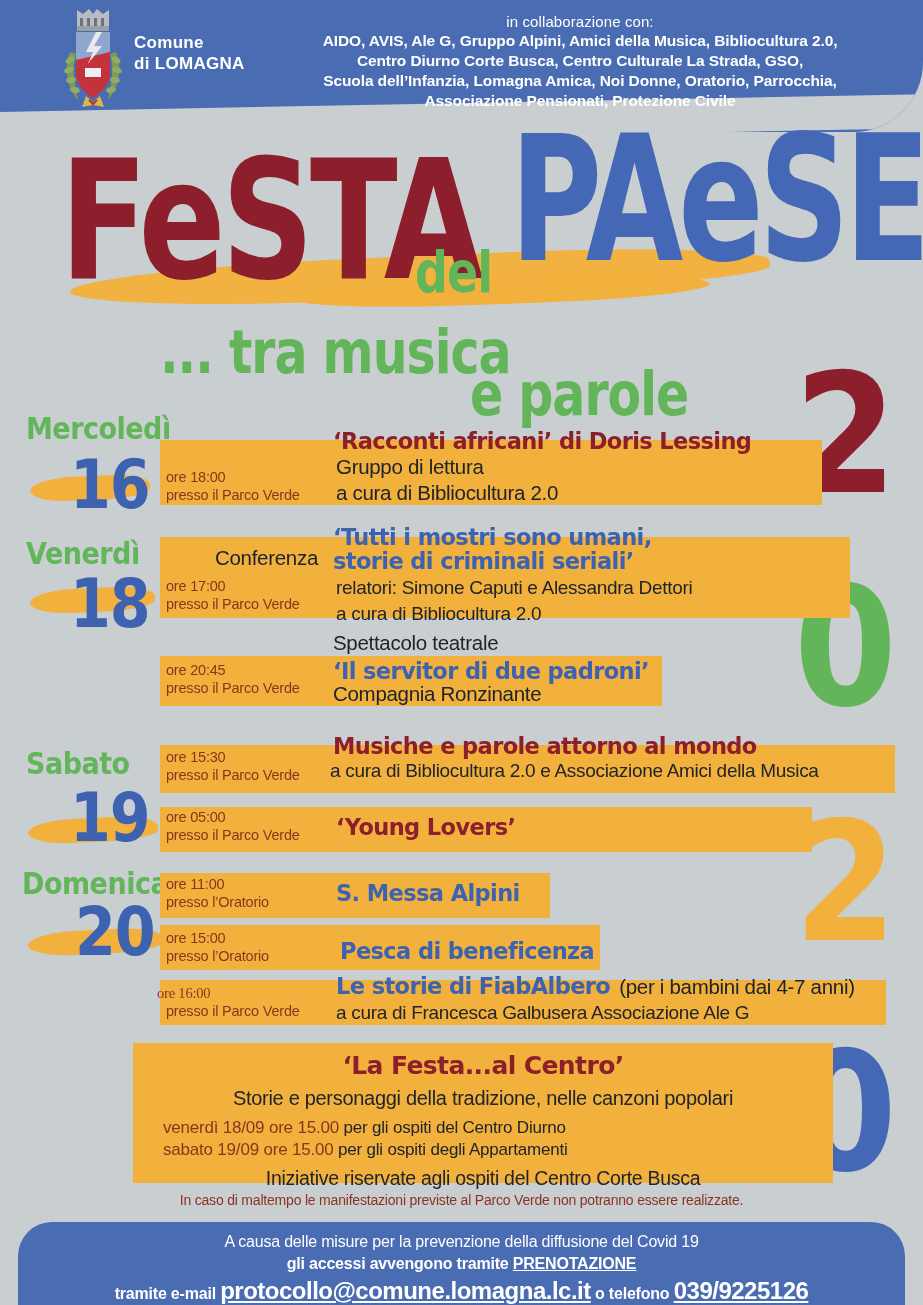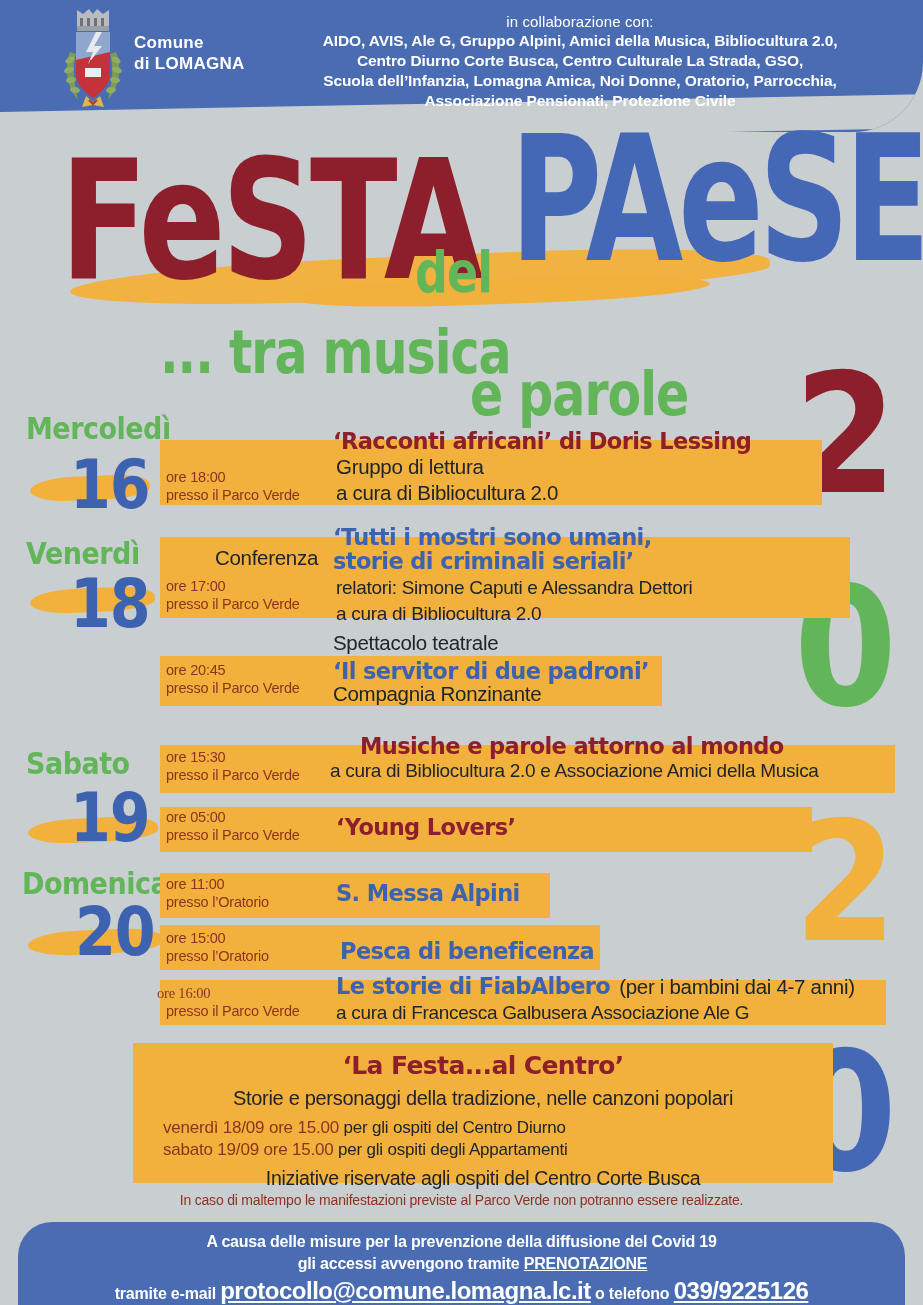--- a/index.html
+++ b/index.html
@@ -165,22 +165,22 @@
     font-family:"Liberation Sans", sans-serif;font-size:14px;color:#8c3320;letter-spacing:-.2px;
   }
 
   
   .footer{
     position:absolute;left:18px;top:1222px;width:887px;height:83px;
     background:#4a6cb3;
     border-top-left-radius:34px;border-top-right-radius:34px;
     text-align:center;color:#fff;overflow:hidden;
   }
-  .f1{position:absolute;left:0;top:11px;width:887px;font-size:16px;font-weight:bold;letter-spacing:-.2px;}
-  .f2{position:absolute;left:0;top:33px;width:887px;font-size:16px;font-weight:bold;letter-spacing:-.2px;padding-left:11px;}
+  .f1{position:absolute;left:0;top:11px;width:887px;font-size:16px;font-weight:normal;letter-spacing:-.2px;}
+  .f2{position:absolute;left:0;top:33px;width:887px;font-size:16px;font-weight:bold;letter-spacing:-.2px;}
   .f3{position:absolute;left:0;top:55px;width:887px;font-size:16px;font-weight:bold;letter-spacing:-.2px;}
   .und{text-decoration:underline;}
   .big-link{font-size:24px;font-weight:bold;text-decoration:underline;letter-spacing:-.5px;}
 </style>
 </head>
 <body>
 
 <div class="poster">
 
   <div class="header">
@@ -279,21 +279,21 @@
   <div class="t-line hdr-blue" style="left:333px;top:658px;">‘Il servitor di due padroni’</div>
   <div class="t-line blk" style="left:333px;top:682px;">Compagnia Ronzinante</div>
   <div class="t-line ore" style="left:166px;top:662px;">ore 20:45</div>
   <div class="t-line ore" style="left:166px;top:680px;">presso il Parco Verde</div>
 
   <div class="day-brush" style="left:28px;top:818px;width:130px;"></div>
   <div class="day-label" style="left:26px;top:746px;">Sabato</div>
   <div class="day-num" style="left:70px;top:778px;">19</div>
 
   <div class="obox" style="left:160px;top:745px;width:735px;height:48px;"></div>
-  <div class="t-line hdr-red" style="left:333px;top:733px;margin-left:27px;">Musiche e parole attorno al mondo</div>
+  <div class="t-line hdr-red" style="left:333px;top:733px;">Musiche e parole attorno al mondo</div>
   <div class="t-line blk-sm" style="left:330px;top:760px;">a cura di Bibliocultura 2.0 e Associazione Amici della Musica</div>
   <div class="t-line ore" style="left:166px;top:749px;">ore 15:30</div>
   <div class="t-line ore" style="left:166px;top:767px;">presso il Parco Verde</div>
 
   <div class="obox" style="left:160px;top:807px;width:652px;height:45px;"></div>
   <div class="t-line hdr-red" style="left:336px;top:814px;">‘Young Lovers’</div>
   <div class="t-line ore" style="left:166px;top:809px;">ore 05:00</div>
   <div class="t-line ore" style="left:166px;top:827px;">presso il Parco Verde</div>
 
   <div class="day-brush" style="left:28px;top:930px;width:135px;"></div>

